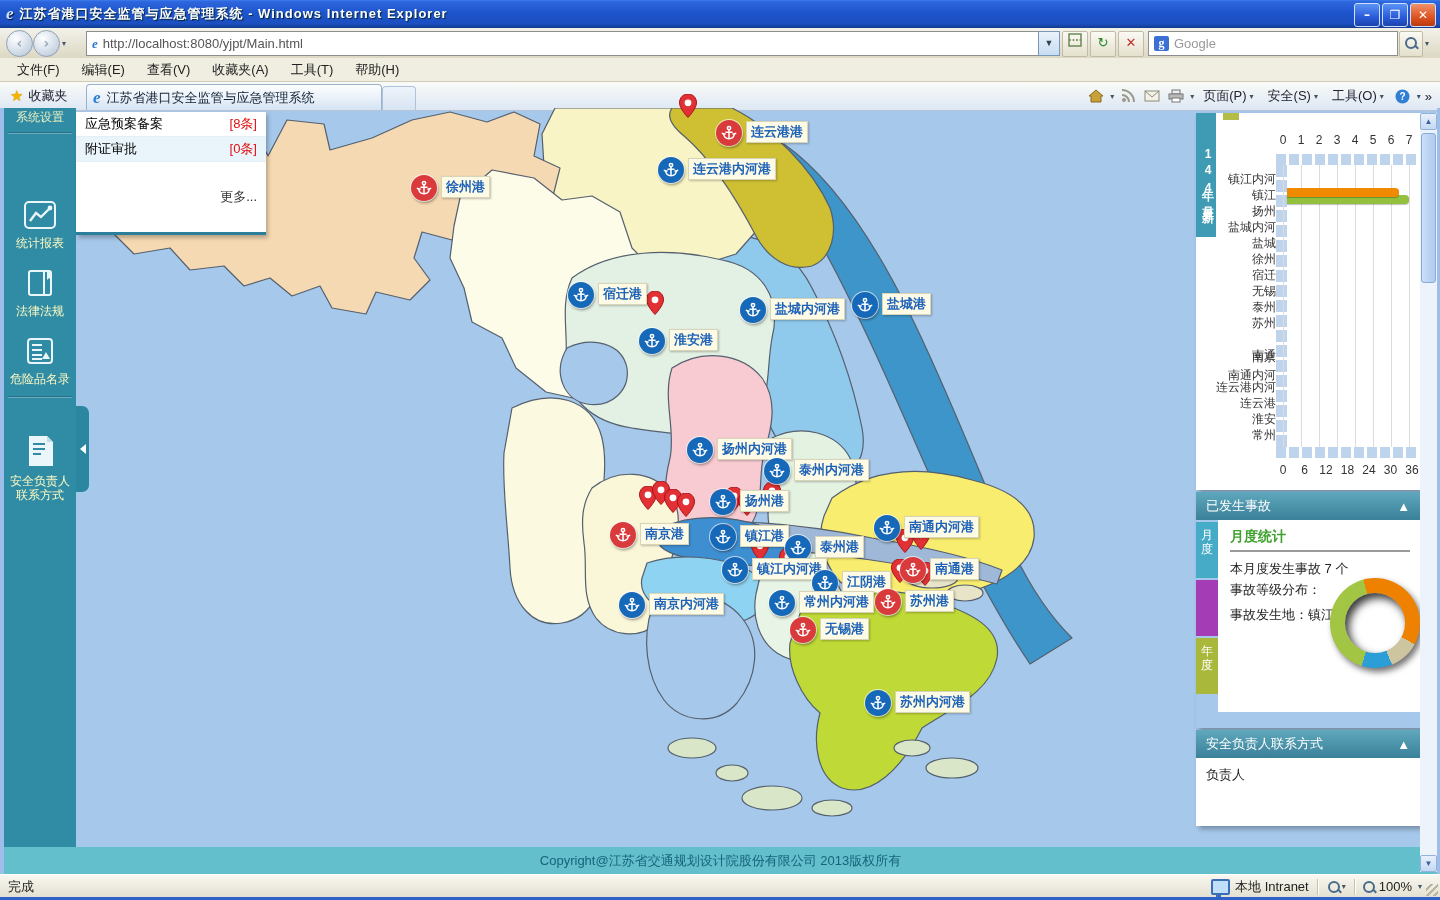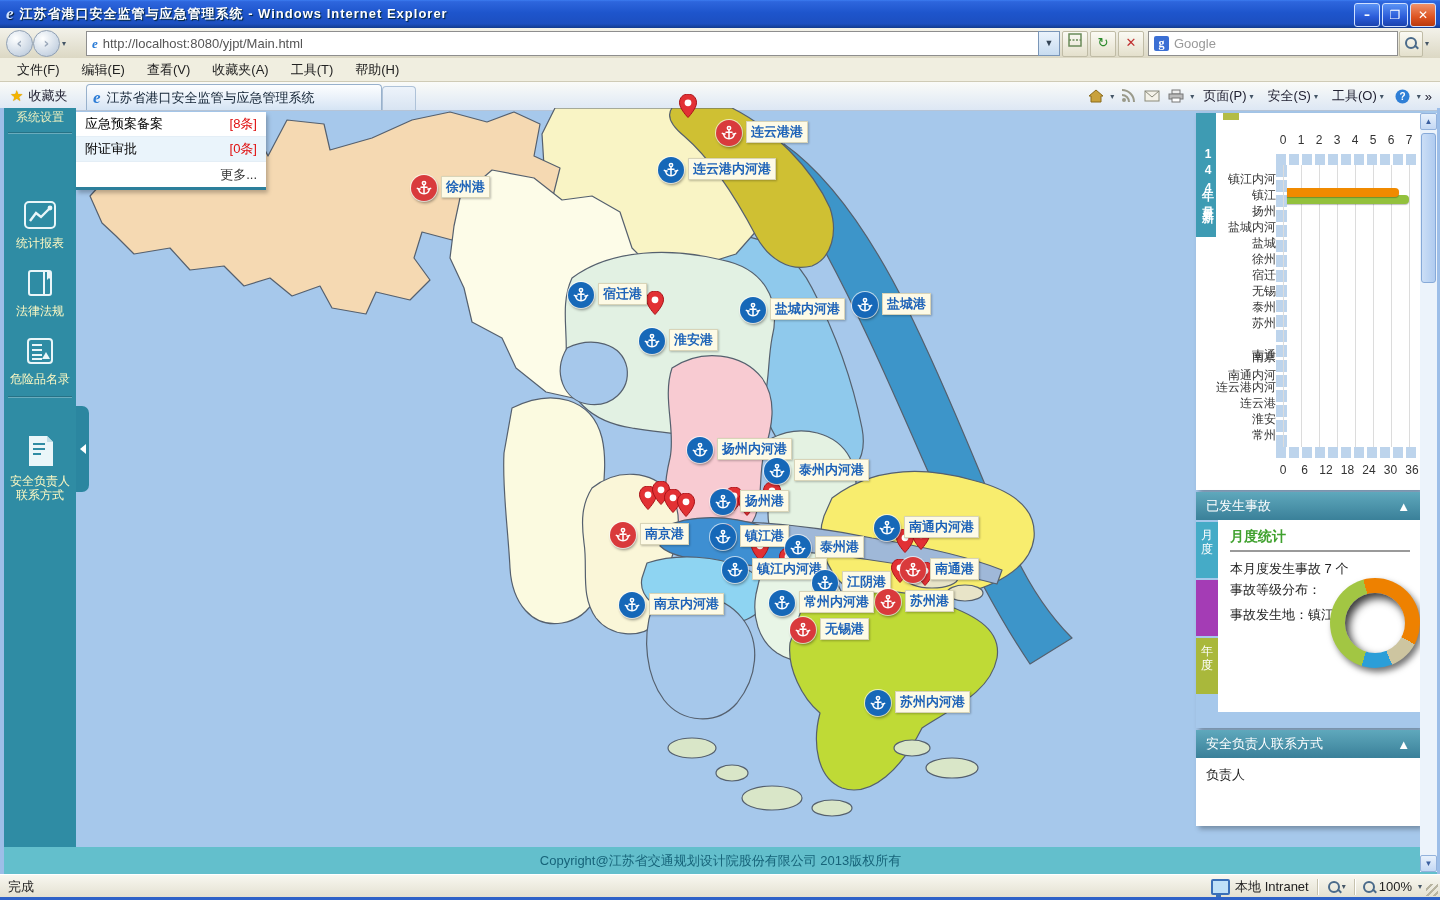--- a/index.html
+++ b/index.html
@@ -63,21 +63,21 @@
   .side-div{border-top:1px solid rgba(0,0,0,.18);border-bottom:1px solid rgba(255,255,255,.28);margin:8px 4px;}
   .collapse-tab{left:76px;top:406px;width:13px;height:86px;background:#2B86A0;border-radius:0 7px 7px 0;
     display:flex;align-items:center;justify-content:center;}
   .tri-left{width:0;height:0;border-top:5px solid transparent;border-bottom:5px solid transparent;border-right:6px solid #fff;}
   
   .shortcut{left:76px;top:112px;width:190px;background:#fff;border-bottom:3px solid #2C7F9B;
     box-shadow:2px 3px 4px rgba(0,0,0,.25);font-size:13px;}
   .sc-row{height:24px;display:flex;align-items:center;justify-content:space-between;padding:0 9px;border-bottom:1px solid #E4EEF6;}
   .sc-row.alt{background:#EAF4FB;}
   .sc-badge{color:#E01010;}
-  .sc-more{height:25px;display:flex;align-items:center;justify-content:flex-end;padding:0 9px;color:#333;}
+  .sc-more{height:38px;display:flex;align-items:center;justify-content:flex-end;padding:16px 9px;color:#333;}
   
   .marker{width:26px;height:26px;border-radius:50%;display:flex;align-items:center;justify-content:center;
     box-shadow:0 0 0 1px rgba(255,255,255,.65),1px 2px 3px rgba(0,0,0,.4);}
   .marker.blue{background:#1668B8;}
   .marker.red{background:#D93A3C;}
   .mlabel{position:absolute;left:30px;top:1px;white-space:nowrap;background:#FDFAE6;border:1px solid #D8D4B8;
     color:#1E63B8;font-weight:bold;font-size:13px;padding:1px 4px;box-shadow:1px 1px 2px rgba(0,0,0,.25);}
   .pin{width:18px;height:24px;}
   
   .panel-head{height:28px;background:linear-gradient(#5FA8BC,#3A8099);color:#fff;font-size:13px;

